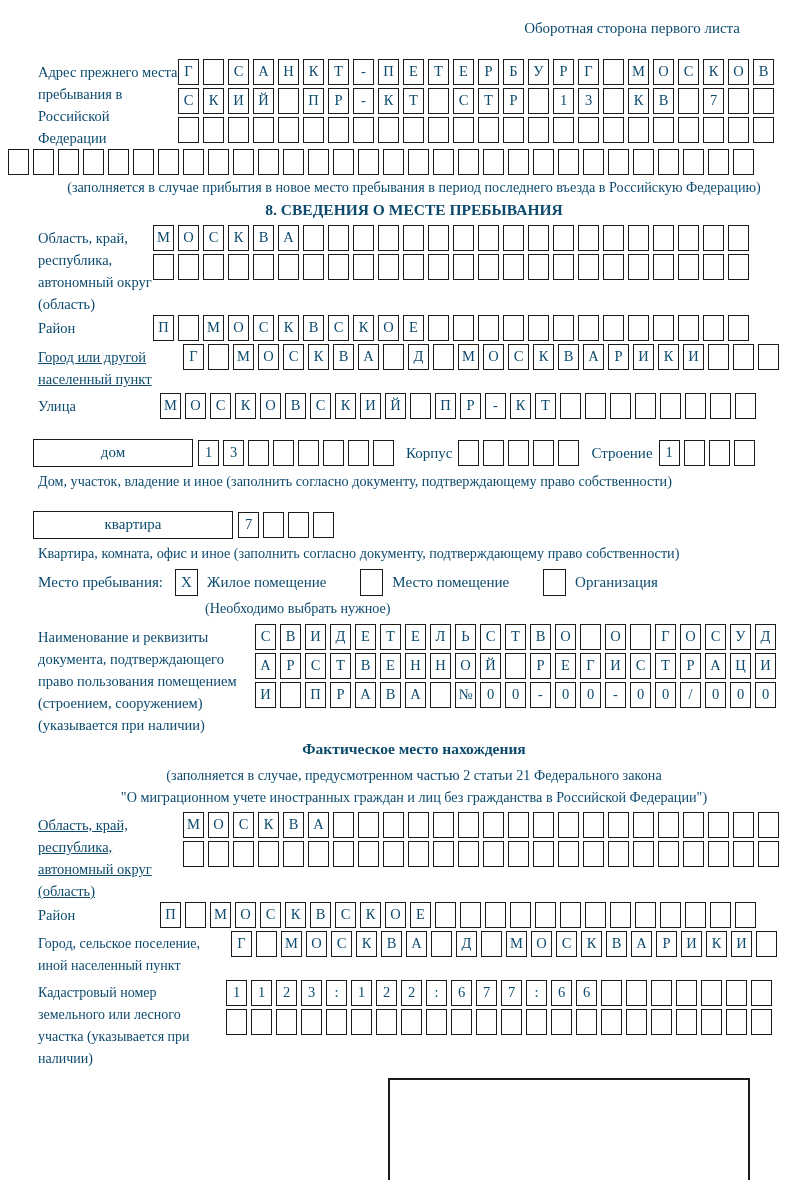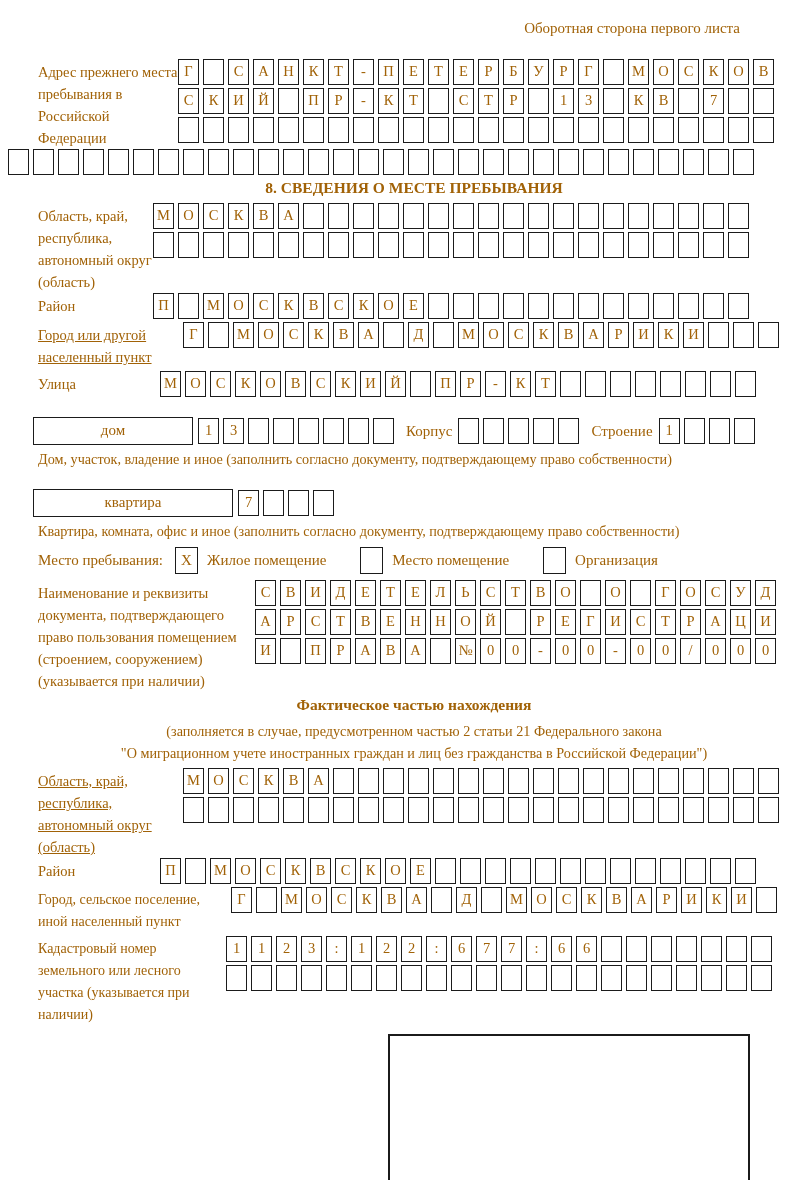--- a/index.html
+++ b/index.html
@@ -1,17 +1,17 @@
 <!DOCTYPE html>
 <html><head>
 <meta charset="utf-8">
 <style>
   html,body{margin:0;padding:0;background:#fff;}
   .page{
-    width:800px;height:1180px;background:#ffffff;color:#a16207;
+    width:800px;height:1180px;background:#ffffff;color:#0c4a6e;
     font-family:"Liberation Serif", serif;font-size:15px;
     position:relative;overflow:hidden;box-sizing:border-box;
     padding:0 10px 0 38px;
   }
   .header-note{padding-top:20px;text-align:right;padding-right:50px;font-size:15px;}
   .center{text-align:center;}
   .title{font-weight:bold;font-size:15.5px;margin:4px 0 6px 0;}
   .note{font-size:14.2px;line-height:20px;}
   .frow{display:flex;align-items:flex-start;}
   .flabel{flex:0 0 auto;font-size:14.5px;line-height:22px;padding-top:2px;}
@@ -166,20 +166,21 @@
       <span class="cell"></span>
       <span class="cell"></span>
       <span class="cell"></span>
       <span class="cell"></span>
       <span class="cell"></span>
       <span class="cell"></span>
       <span class="cell"></span>
       <span class="cell"></span>
       <span class="cell"></span>
     </div>
+  <div class="note center mb2">(заполняется в случае прибытия в новое место пребывания в период последнего въезда в Российскую Федерацию)</div>
 
   <div class="title center">8. СВЕДЕНИЯ О МЕСТЕ ПРЕБЫВАНИЯ</div>
 
   <div class="frow">
     <div class="flabel w115">Область, край, республика, автономный округ (область)</div>
     <div class="stack">
       <div class="cells">
           <span class="cell">М</span>
           <span class="cell">О</span>
           <span class="cell">С</span>
@@ -367,20 +368,21 @@
 
   <div class="frow mestorow">
     <div class="mesto-label">Место пребывания:</div>
     <span class="checkbox">X</span>
     <span class="opt-label">Жилое помещение</span>
     <span class="checkbox"></span>
     <span class="opt-label">Место помещение</span>
     <span class="checkbox"></span>
     <span class="opt-label">Организация</span>
   </div>
+  <div class="note mesto-note">(Необходимо выбрать нужное)</div>
 
   <div class="frow docblock">
     <div class="flabel w217">Наименование и реквизиты документа, подтверждающего право пользования помещением (строением, сооружением) (указывается при наличии)</div>
     <div class="stack">
       <div class="cells">
           <span class="cell">С</span>
           <span class="cell">В</span>
           <span class="cell">И</span>
           <span class="cell">Д</span>
           <span class="cell">Е</span>
@@ -443,21 +445,21 @@
           <span class="cell">0</span>
           <span class="cell">0</span>
           <span class="cell">/</span>
           <span class="cell">0</span>
           <span class="cell">0</span>
           <span class="cell">0</span>
         </div>
     </div>
   </div>
 
-  <div class="title center">Фактическое частью нахождения</div>
+  <div class="title center">Фактическое место нахождения</div>
   <div class="note center fact-note">(заполняется в случае, предусмотренном частью 2 статьи 21 Федерального закона</div>
   <div class="note center fact-note mb4">"О миграционном учете иностранных граждан и лиц без гражданства в Российской Федерации")</div>
 
   <div class="frow">
     <div class="flabel w145">Область, край, республика, автономный округ (область)</div>
     <div class="stack">
       <div class="cells">
           <span class="cell">М</span>
           <span class="cell">О</span>
           <span class="cell">С</span>

